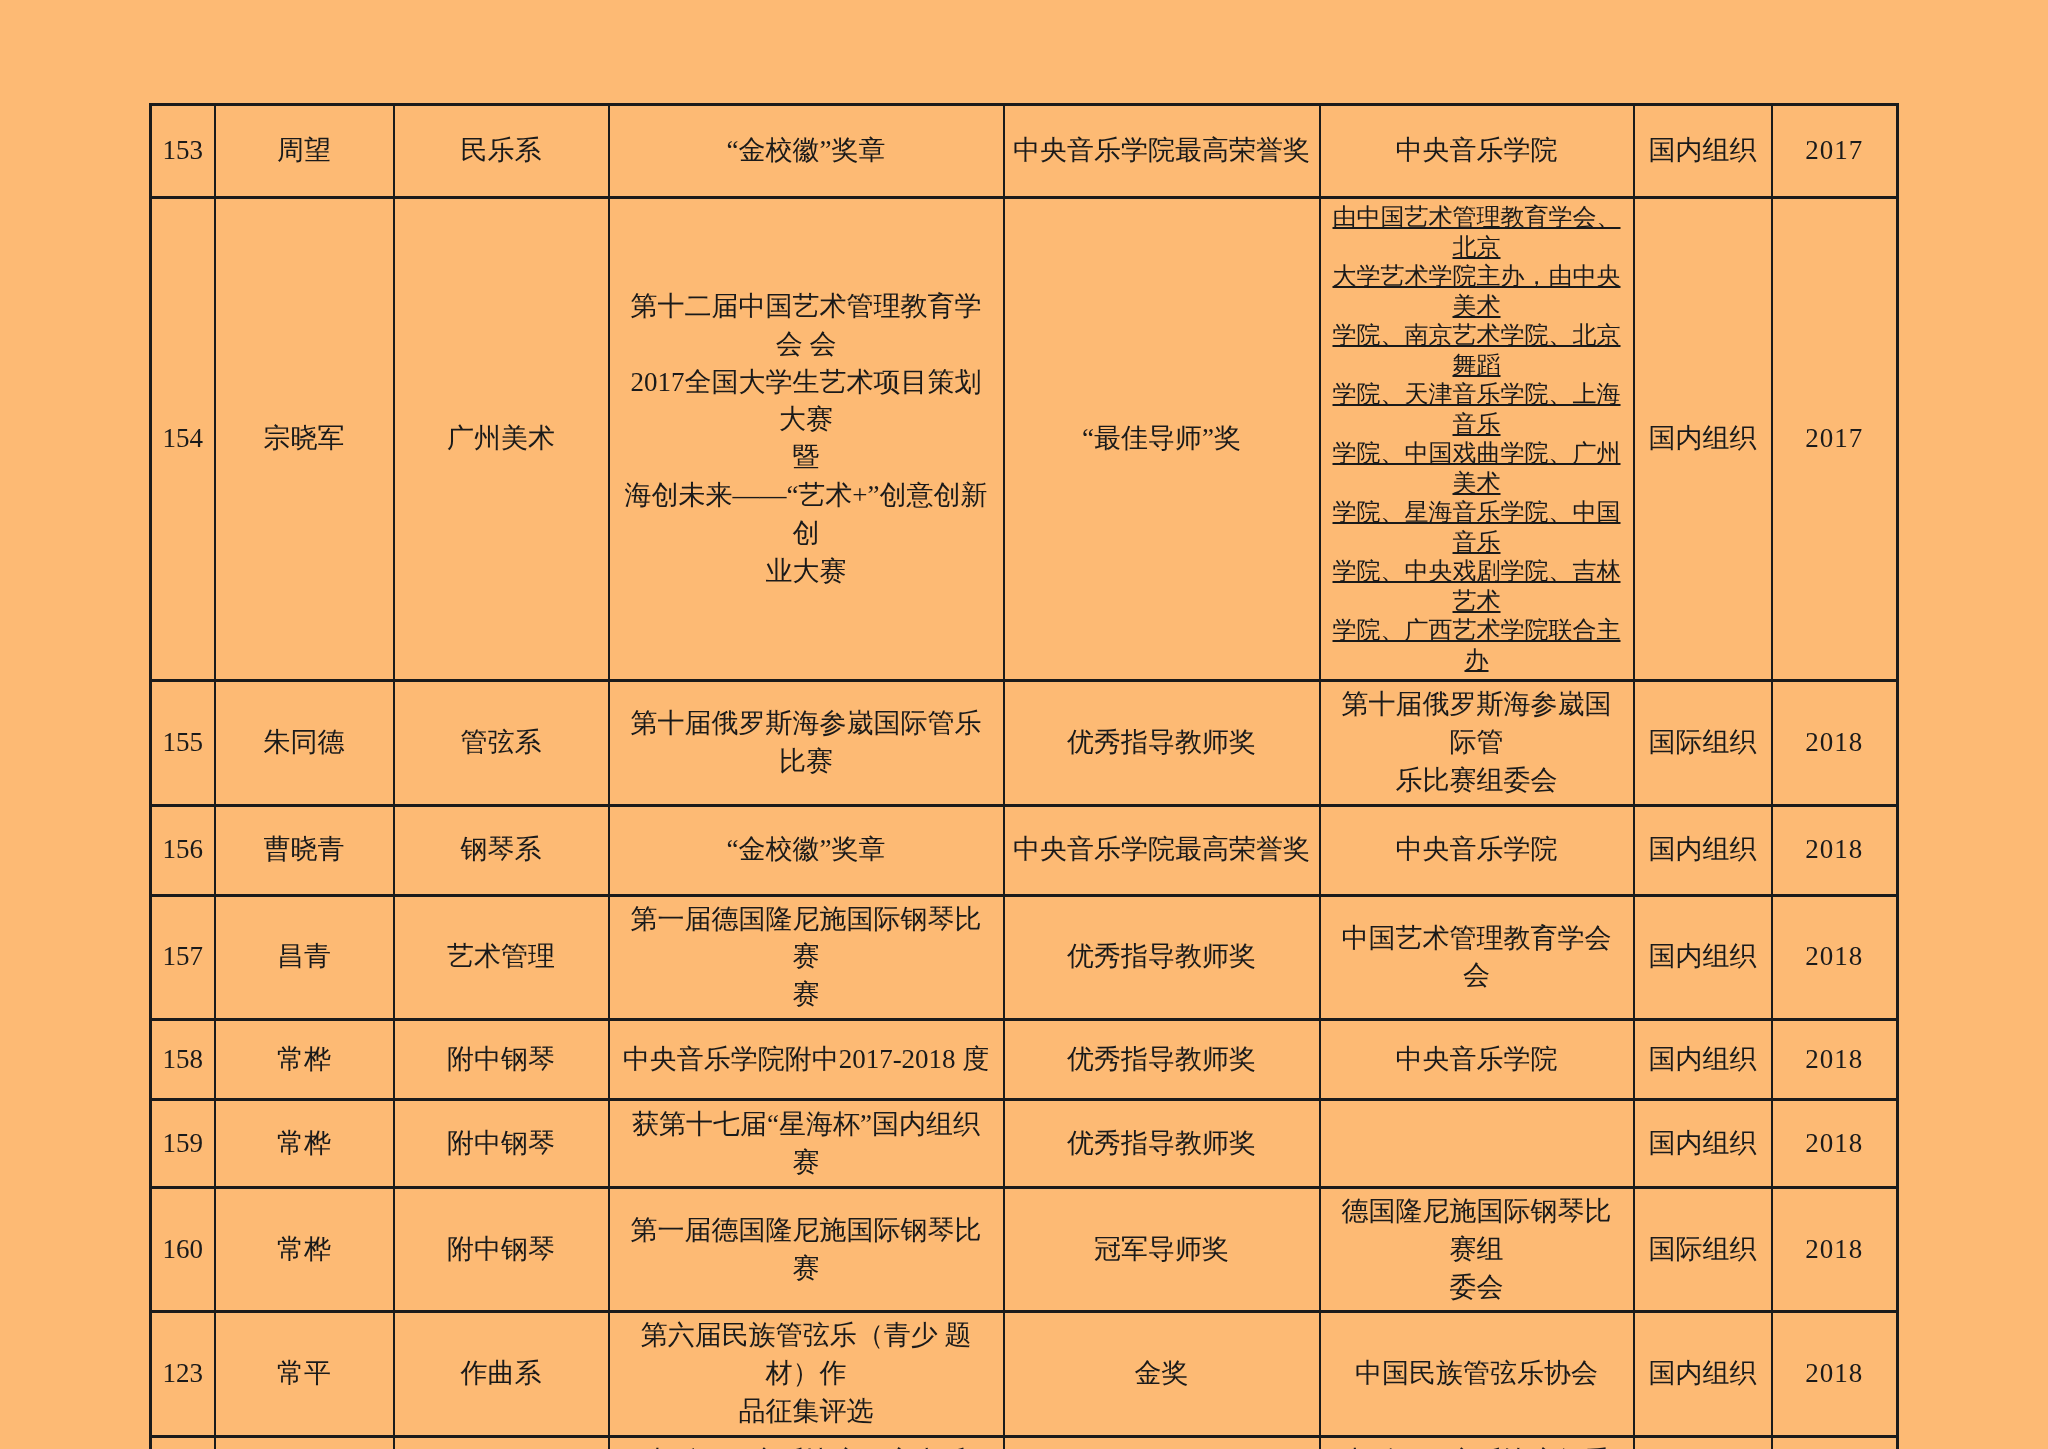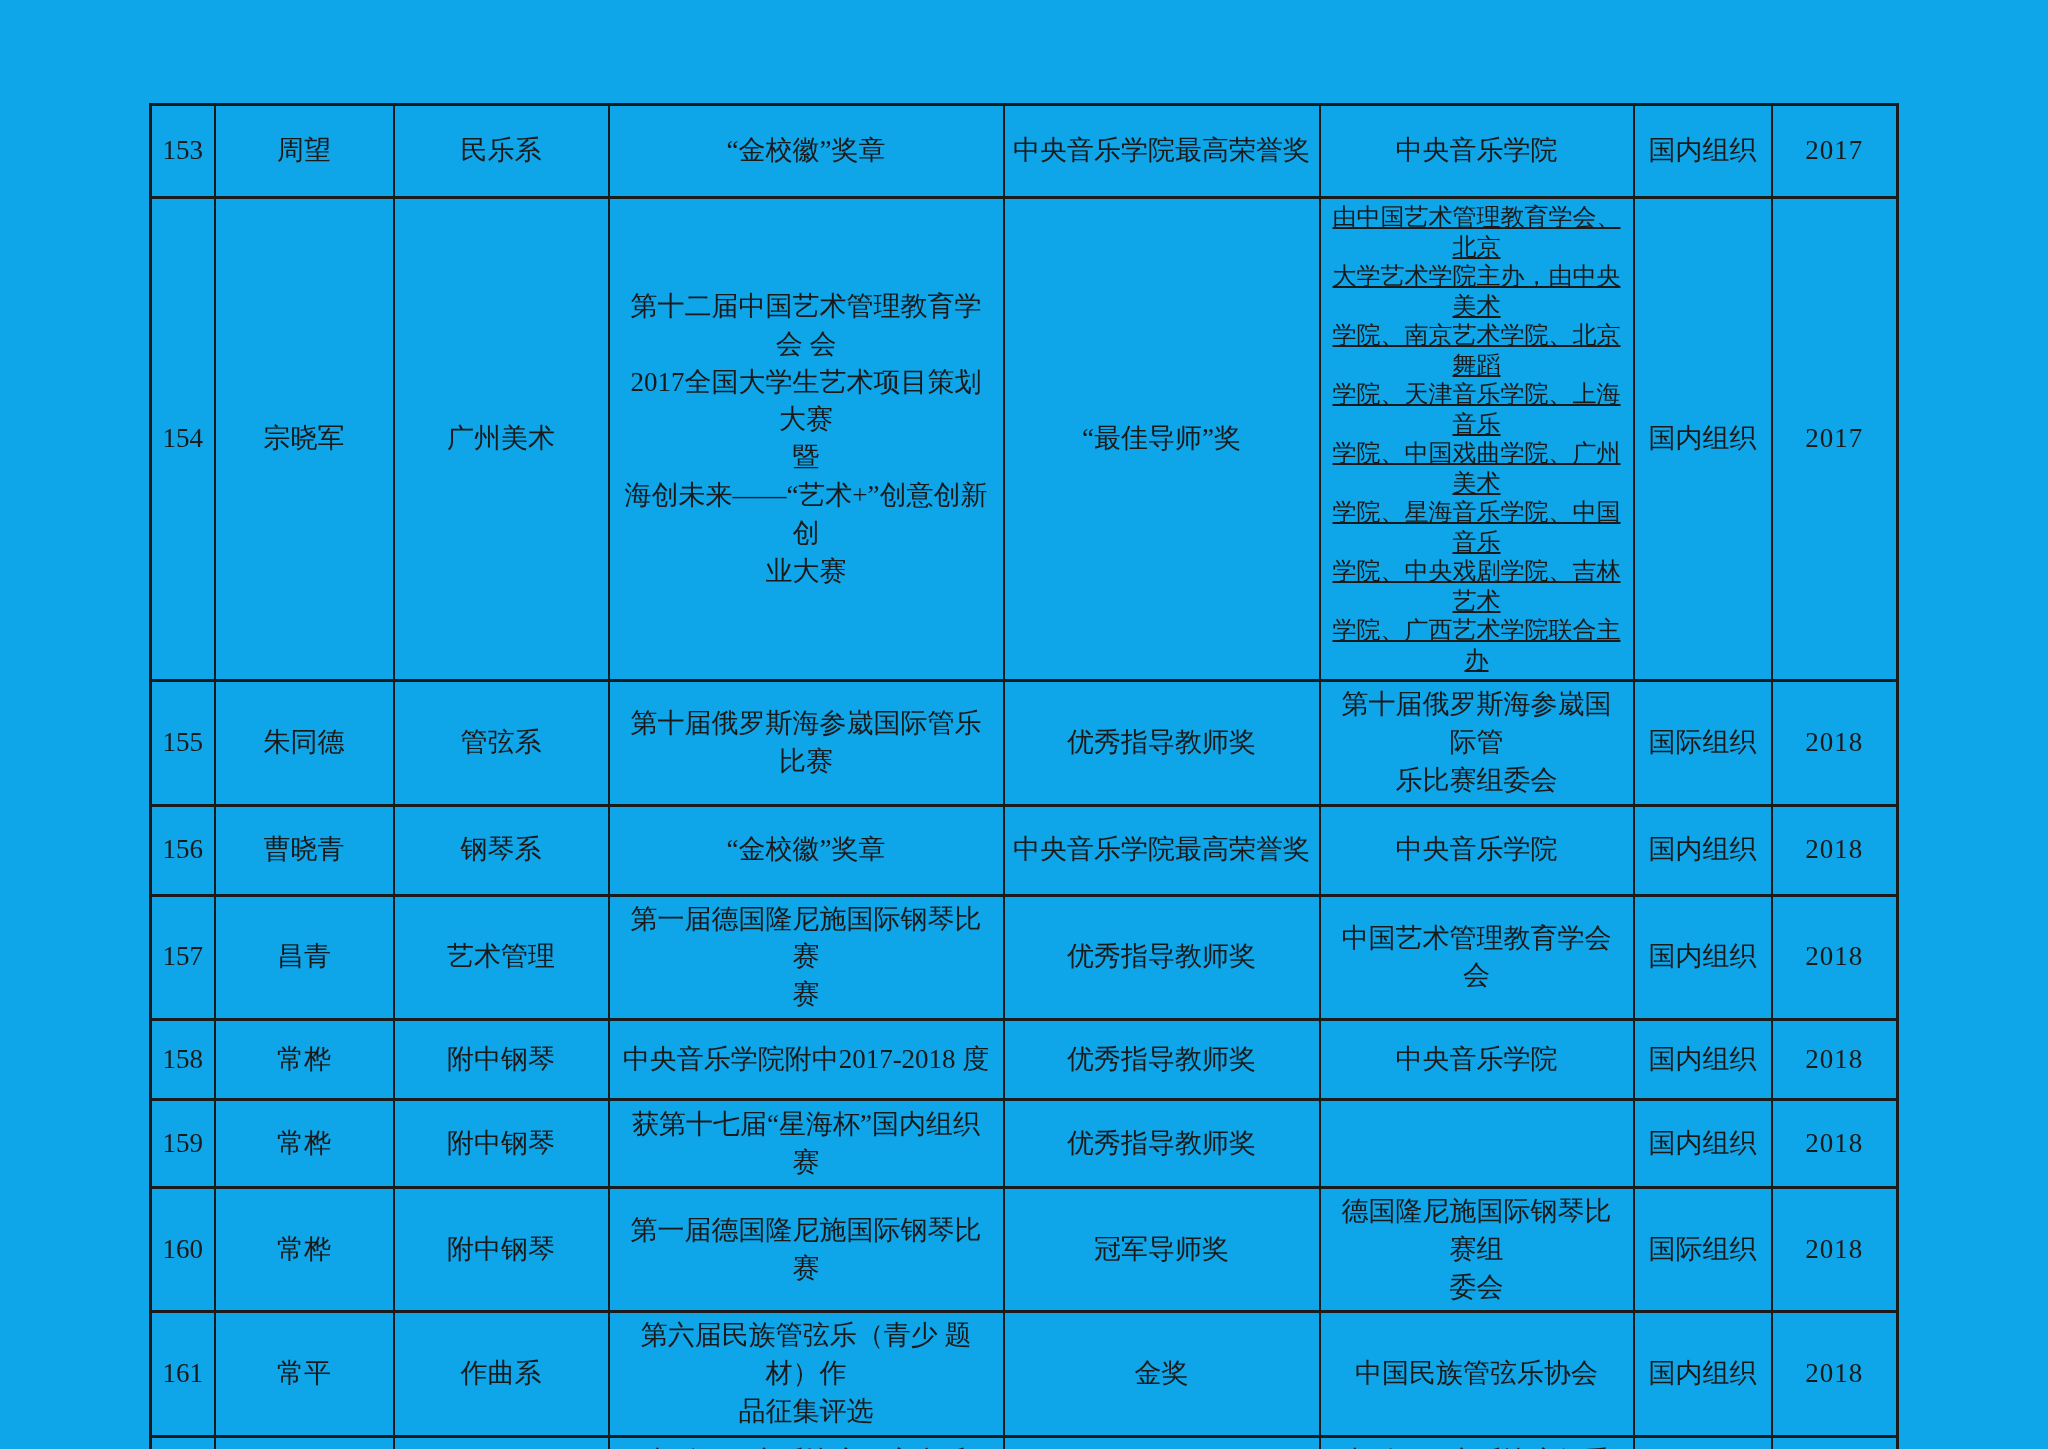--- a/index.html
+++ b/index.html
@@ -4,21 +4,21 @@
 <style>
   html,body{margin:0;padding:0;}
   body{
     width:2048px;height:1449px;
     background:#ffffff;
     font-family:"Liberation Serif","DejaVu Serif",serif;
     color:#1a1a1a;
     position:relative;
   }
   .sheet{
-    position:absolute;left:0;top:0;width:2048px;height:1449px;background:#0ea5e9;
+    position:absolute;left:0;top:0;width:2048px;height:1449px;background:#fdba74;
   }
   table.awards{
     position:absolute;
     left:149px;top:103px;
     width:1747px;
     border-collapse:collapse;
     table-layout:fixed;
     border:3px solid #1b1b1b;
   }
   td{
@@ -157,21 +157,21 @@
         <td>常桦</td>
         <td>附中钢琴</td>
         <td>第一届德国隆尼施国际钢琴比赛</td>
         <td>冠军导师奖</td>
         <td>德国隆尼施国际钢琴比赛组
 委会</td>
         <td>国际组织</td>
         <td class="year-cell">2018</td>
       </tr>
       <tr class="h161">
-        <td>161</td>
+        <td>123</td>
         <td>常平</td>
         <td>作曲系</td>
         <td>第六届民族管弦乐（青少 题材）作
 品征集评选</td>
         <td>金奖</td>
         <td>中国民族管弦乐协会</td>
         <td>国内组织</td>
         <td class="year-cell">2018</td>
       </tr>
       <tr class="h162">

